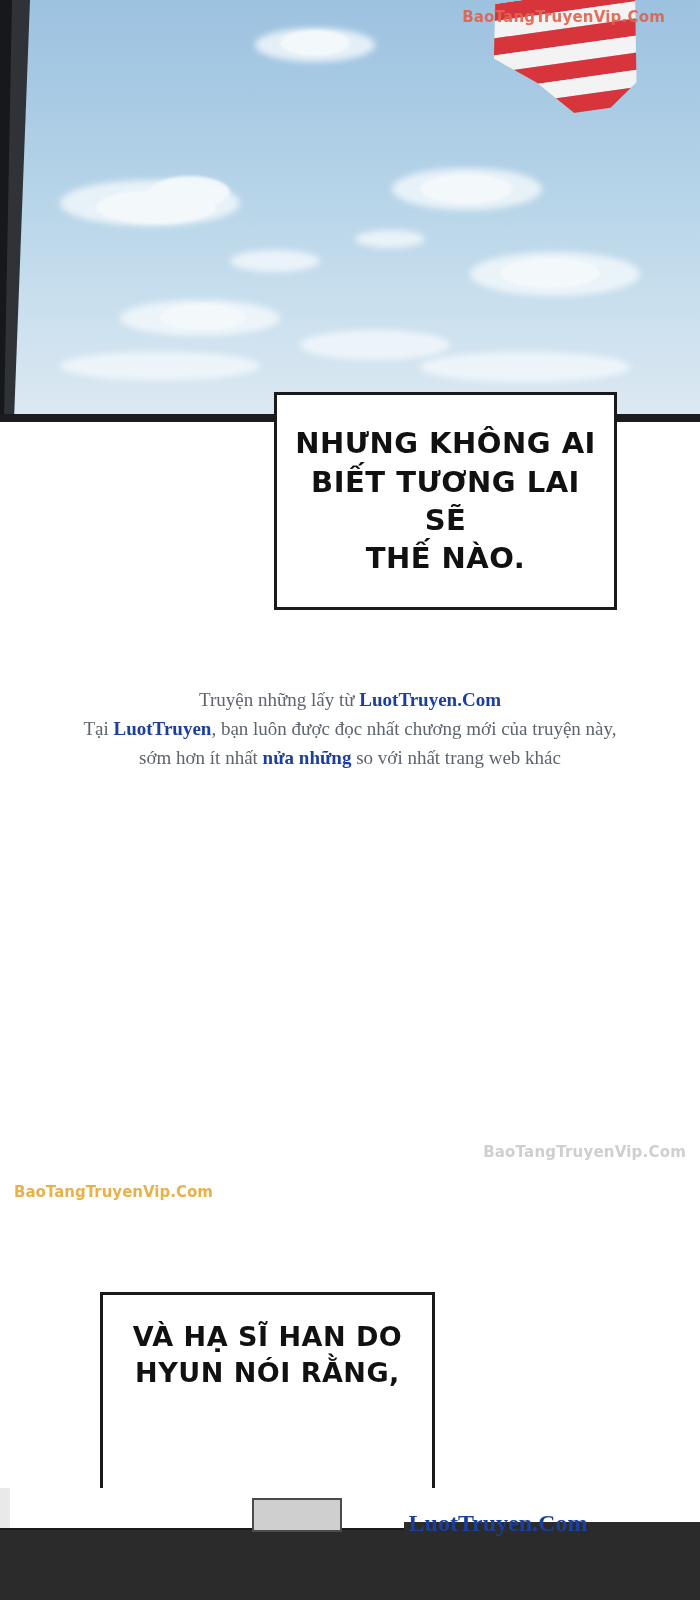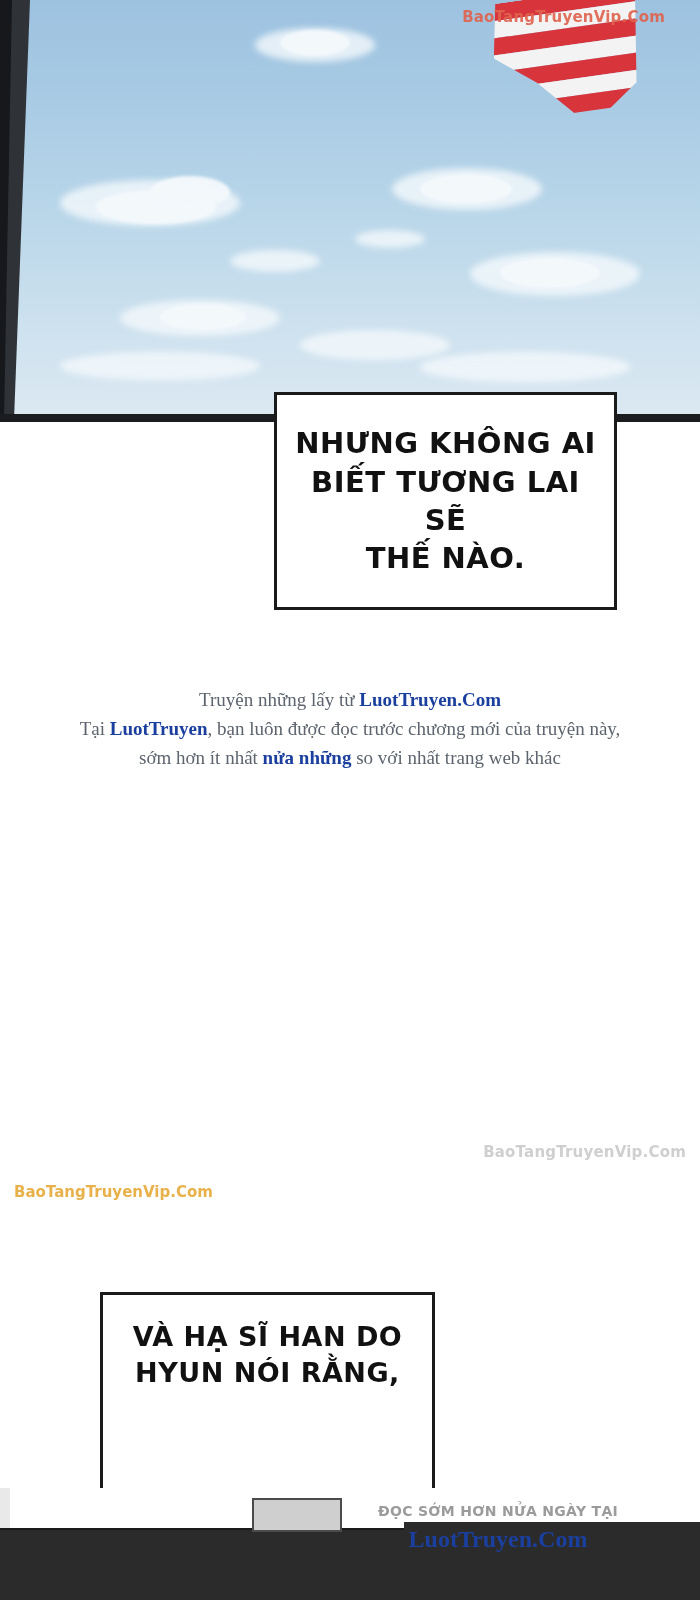--- a/index.html
+++ b/index.html
@@ -320,21 +320,21 @@
     <div class="caption-text">NHƯNG KHÔNG AI
 BIẾT TƯƠNG LAI SẼ
 THẾ NÀO.</div>
   </div>
 
   <div class="promo">
     <div>
       <span>Truyện những lấy từ </span><span class="brand">LuotTruyen.Com</span>
     </div>
     <div>
-      <span>Tại </span><span class="brand">LuotTruyen</span><span>, bạn luôn được đọc trước chương mới của truyện này,</span>
+      <span>Tại </span><span class="brand">LuotTruyen</span><span>, bạn luôn được đọc nhất chương mới của truyện này,</span>
     </div>
     <div>
       <span>sớm hơn ít nhất </span><span class="emph">nửa những</span><span> so với nhất trang web khác</span>
     </div>
   </div>
 
   <div class="wm-mid">BaoTangTruyenVip.Com</div>
 
   <div class="caption-box" id="box2">
     <div class="caption-text">VÀ HẠ SĨ HAN DO
@@ -343,19 +343,18 @@
 
   <div class="bottom-scene">
     <div class="bs-dark"></div>
     <div class="bs-panelline"></div>
     <div class="bs-wall"></div>
     <div class="bs-left-edge"></div>
     <div class="bs-block"></div>
   </div>
 
   <div class="bottom-promo">
-    <div class="line1">ĐỌC SỚM HƠN NỬA NGÀY TẠI</div>
     <div class="line2">LuotTruyen.Com</div>
   </div>
 
   <div class="wm-bottomleft">BaoTangTruyenVip.Com</div>
 
 </div>
 
 </body></html>

